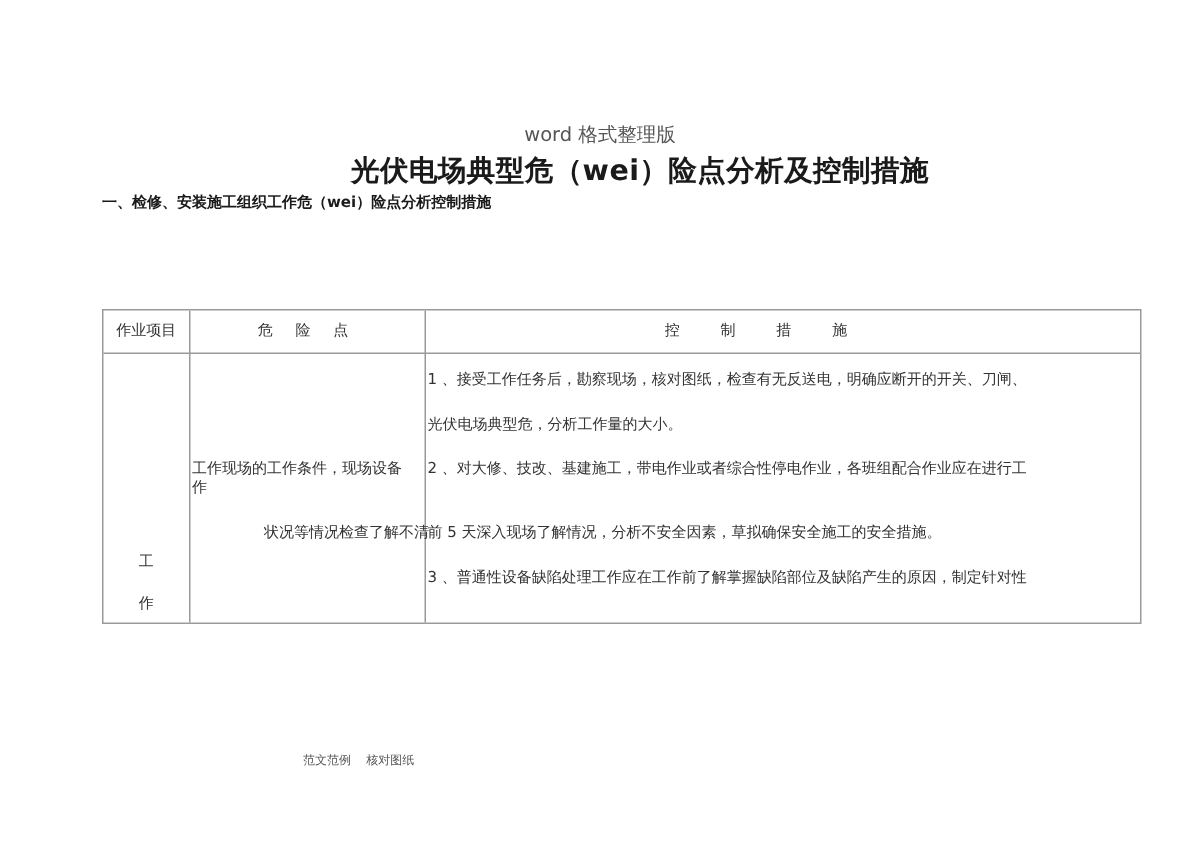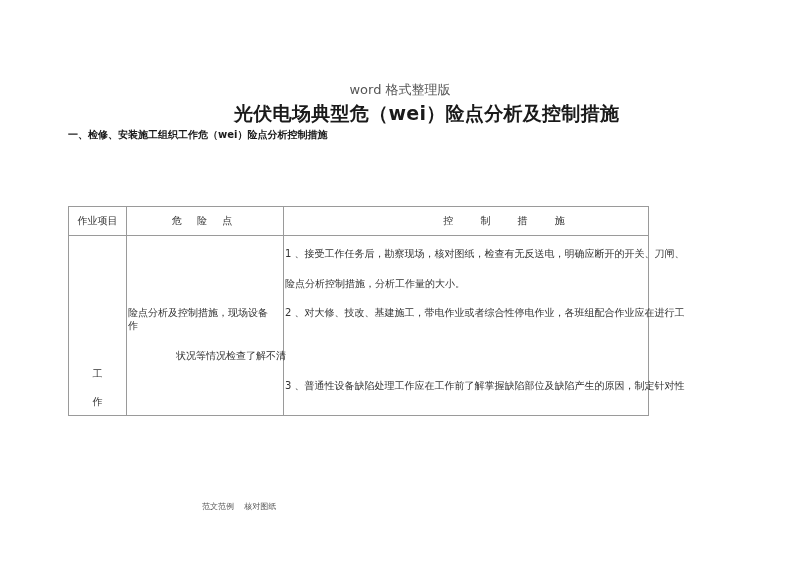--- a/index.html
+++ b/index.html
@@ -42,21 +42,21 @@
       left: 68px;
       font-size: 10px;
       font-weight: bold;
       color: #1a1a1a;
       white-space: nowrap;
     }
     .risk-table {
       position: absolute;
       top: 206px;
       left: 68px;
-      width: 581px;
+      width: 693px;
       height: 210px;
       border: 1.5px solid #9a9a9a;
       box-sizing: border-box;
     }
     .col-divider {
       position: absolute;
       top: 0;
       bottom: 0;
       width: 0;
       border-left: 1.5px solid #9a9a9a;
@@ -114,23 +114,24 @@
   <div class="col-divider d2"></div>
   <div class="row-divider"></div>
 
   <div class="th c1">作业项目</div>
   <div class="th c2">危 险 点</div>
   <div class="th c3">控 制 措 施</div>
 
   <div class="cat-char" style="top:160px;">工</div>
   <div class="cat-char" style="top:188px;">作</div>
 
-  <div class="cell-text" style="left:59px; top:100px;">险点分析及控制措施，现场设备</div>
+  <div class="cell-text" style="left:59px; top:100px;">工作现场的工作条件，现场设备</div>
   <div class="cell-text" style="left:59px; top:113px;">作</div>
   <div class="cell-text" style="left:59px; top:143px;padding-left:48px;">状况等情况检查了解不清</div>
 
   <div class="cell-text" style="left:216px; top:41px;">1 、接受工作任务后，勘察现场，核对图纸，检查有无反送电，明确应断开的开关、刀闸、</div>
-  <div class="cell-text" style="left:216px; top:71px;">险点分析控制措施，分析工作量的大小。</div>
+  <div class="cell-text" style="left:216px; top:71px;">光伏电场典型危，分析工作量的大小。</div>
   <div class="cell-text" style="left:216px; top:100px;">2 、对大修、技改、基建施工，带电作业或者综合性停电作业，各班组配合作业应在进行工</div>
+  <div class="cell-text" style="left:216px; top:143px;">前 5 天深入现场了解情况，分析不安全因素，草拟确保安全施工的安全措施。</div>
   <div class="cell-text" style="left:216px; top:173px;">3 、普通性设备缺陷处理工作应在工作前了解掌握缺陷部位及缺陷产生的原因，制定针对性</div>
 </div>
 
 <div style="position:absolute; top:501px; left:202px; font-size:8px; color:#555; white-space:pre; font-family:'DejaVu Serif', serif;">范文范例    核对图纸</div>
 
 </body></html>

